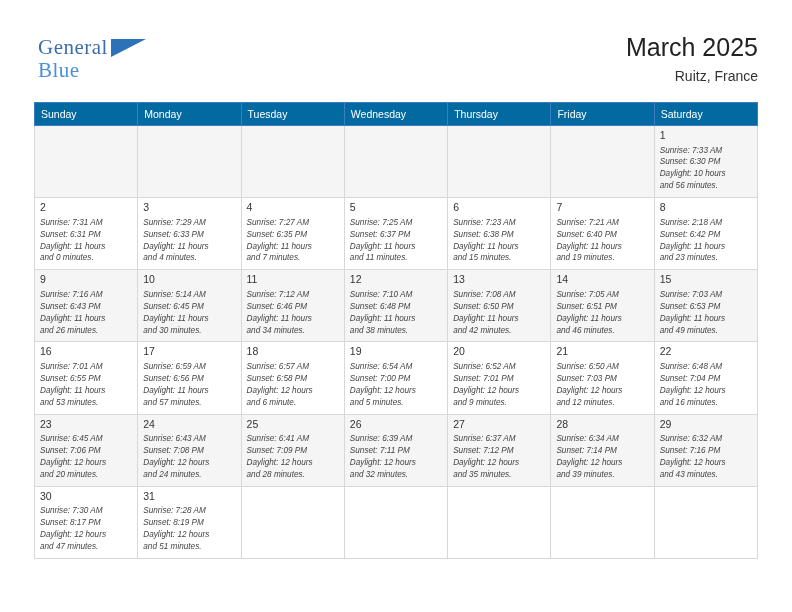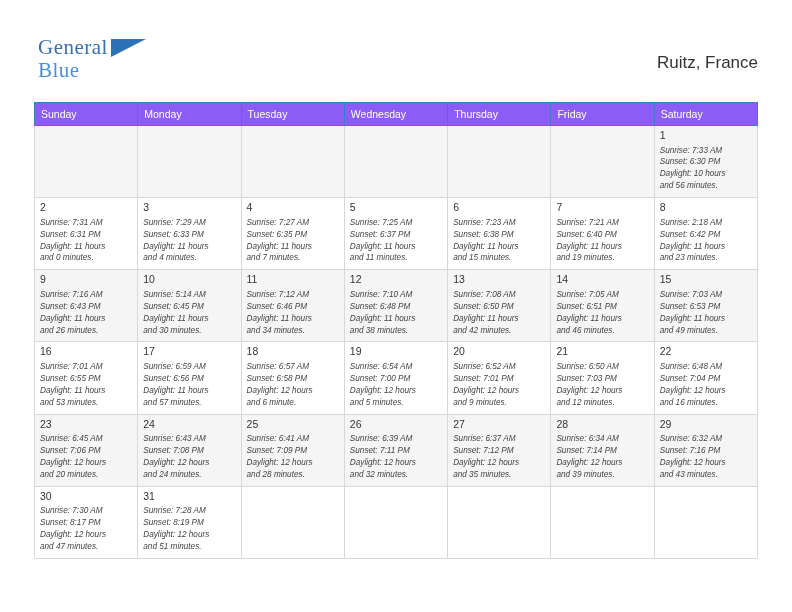--- a/index.html
+++ b/index.html
@@ -64,32 +64,32 @@
   .title-block {
     text-align: right;
   }
   .month-title {
     font-size: 25px;
     color: #222222;
     font-weight: normal;
     line-height: 1.1;
   }
   .location {
-    font-size: 17px;
+    font-size: 14px;
     color: #333333;
     margin-top: 7px;
   }
   table.cal {
     width: 724px;
     border-collapse: collapse;
     table-layout: fixed;
     margin-top: 10px;
   }
   table.cal th {
-    background: #8b5cf6;
+    background: #0369a1;
     color: #ffffff;
     font-size: 10.5px;
     font-weight: normal;
     text-align: left;
     padding: 5px 0 5px 6px;
     border: 1px solid #3b7cc4;
     height: 12px;
   }
   table.cal td {
     border: 1px solid #d8d8d8;
@@ -132,20 +132,21 @@
     <div class="logo">
       <div class="logo-wrap">
         <div class="logo-general">General</div>
         <div class="logo-row2">
           <div class="logo-blue">Blue</div>
         </div>
         <div class="logo-mark"></div>
       </div>
     </div>
     <div class="title-block">
+      <div class="month-title">March 2025</div>
       <div class="location">Ruitz, France</div>
     </div>
   </div>
 
   <table class="cal">
     <thead>
       <tr>
         <th>Sunday</th>
         <th>Monday</th>
         <th>Tuesday</th>

